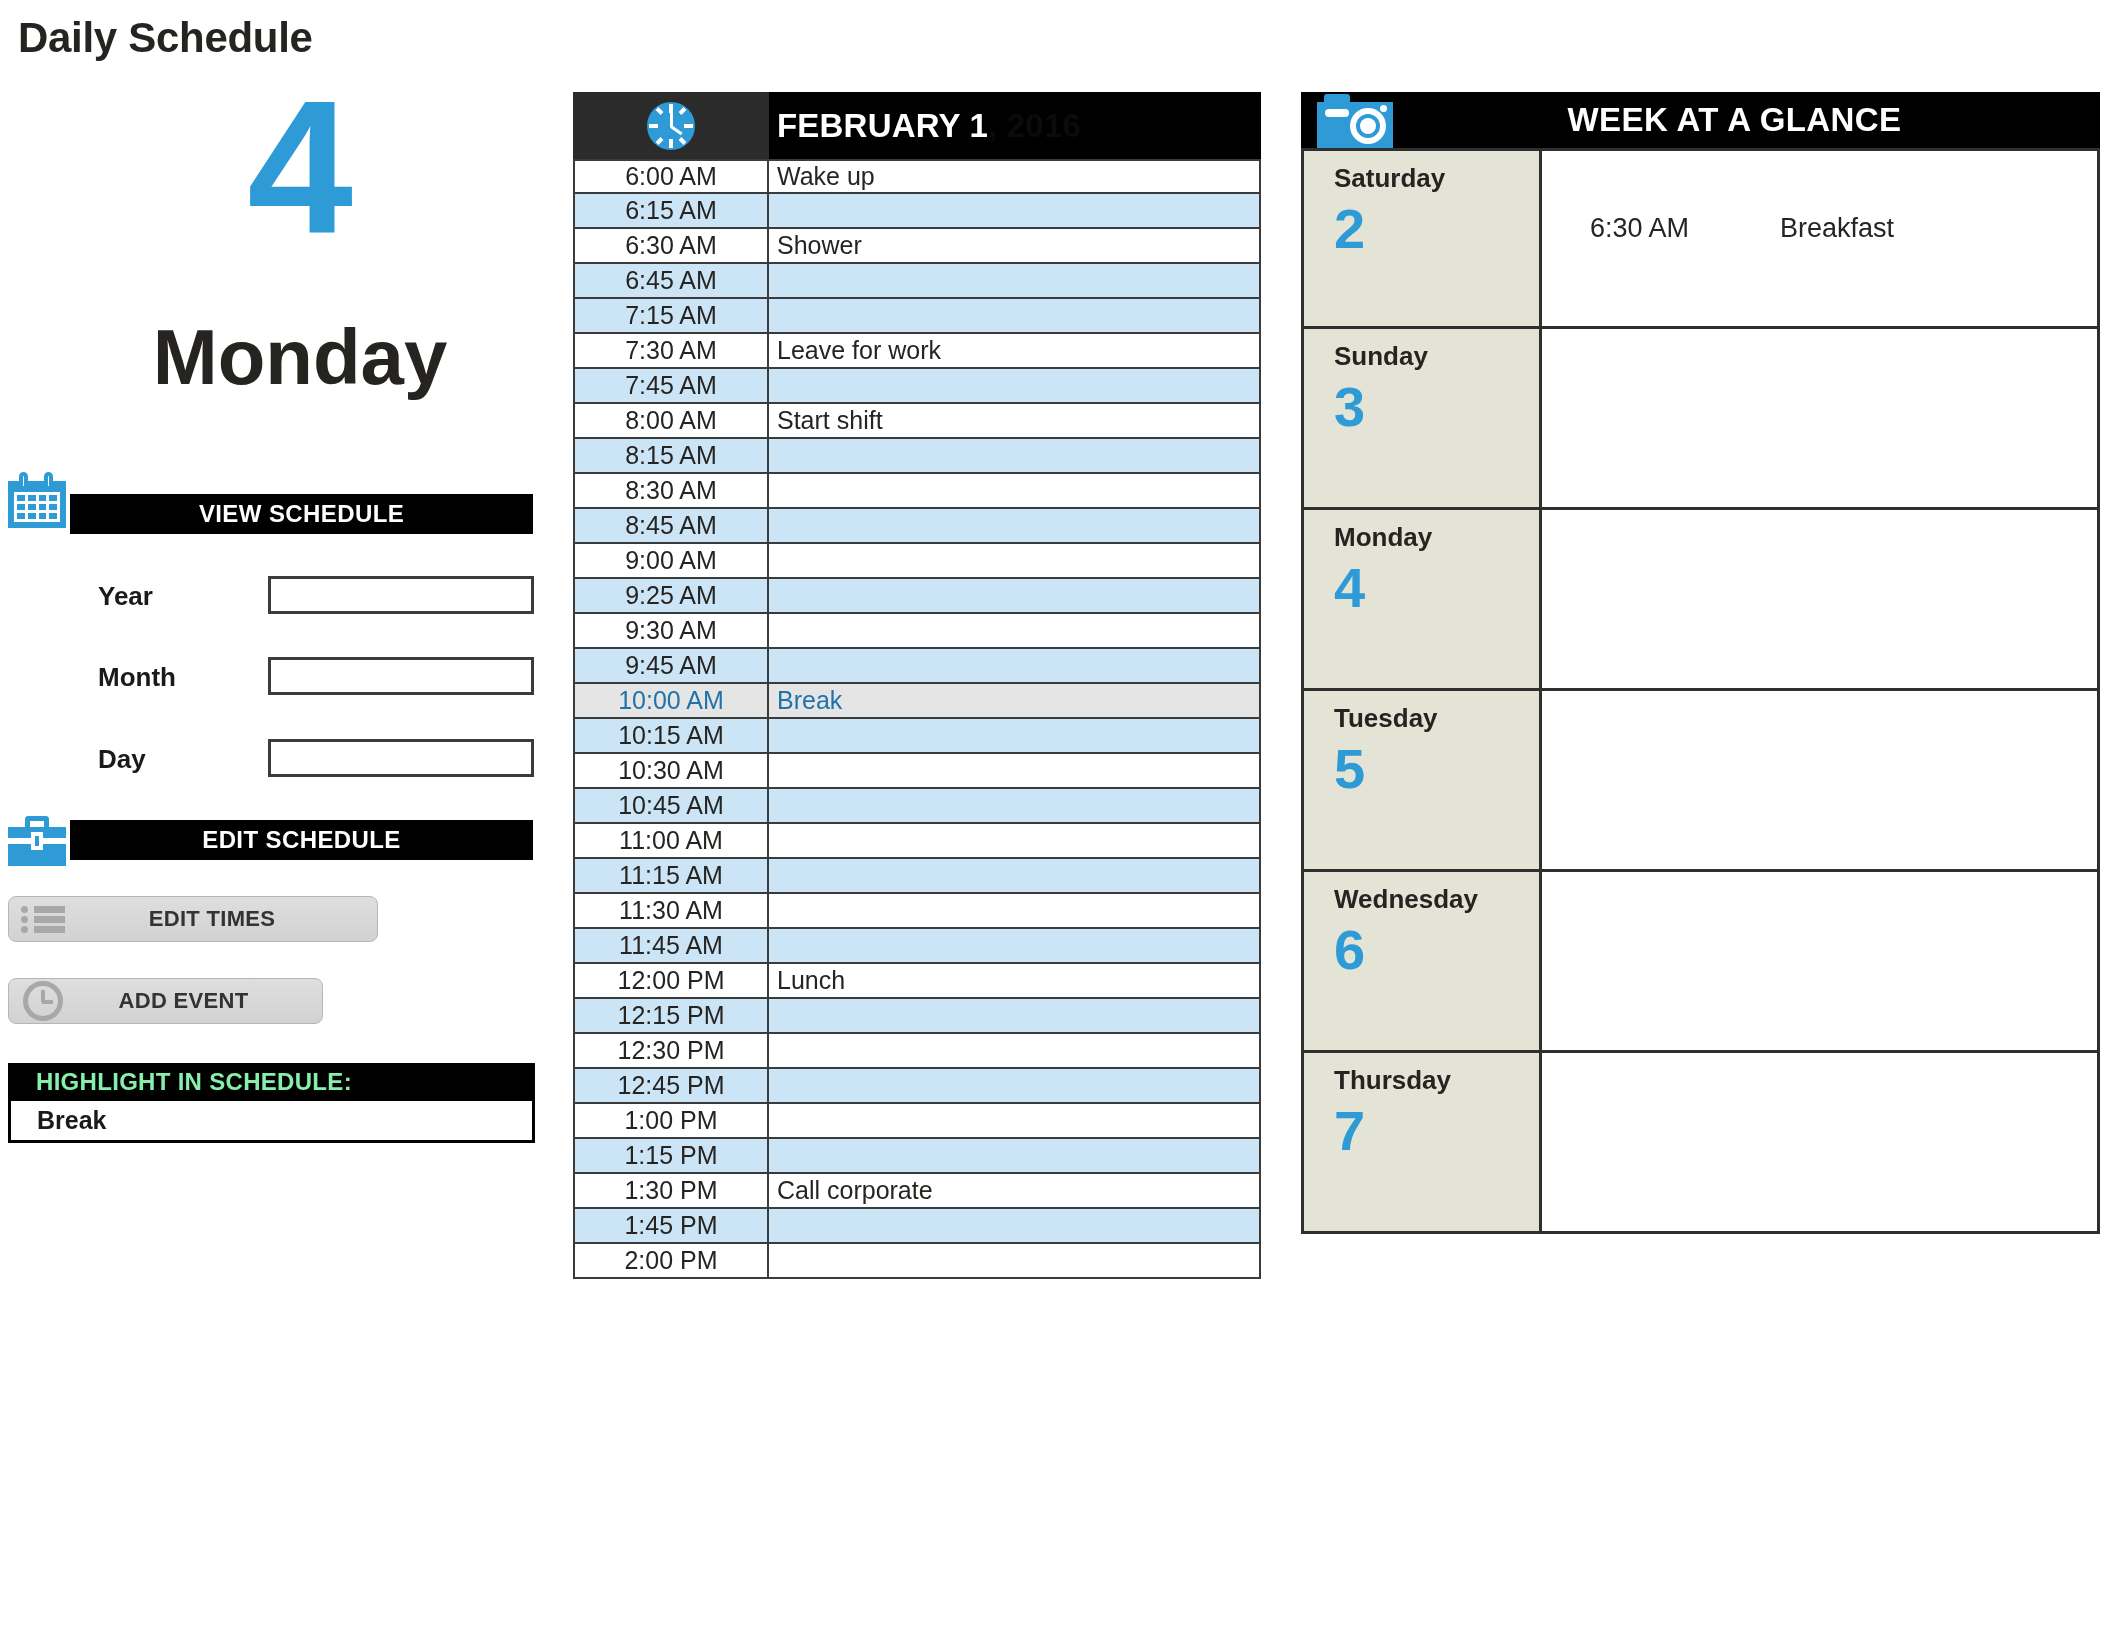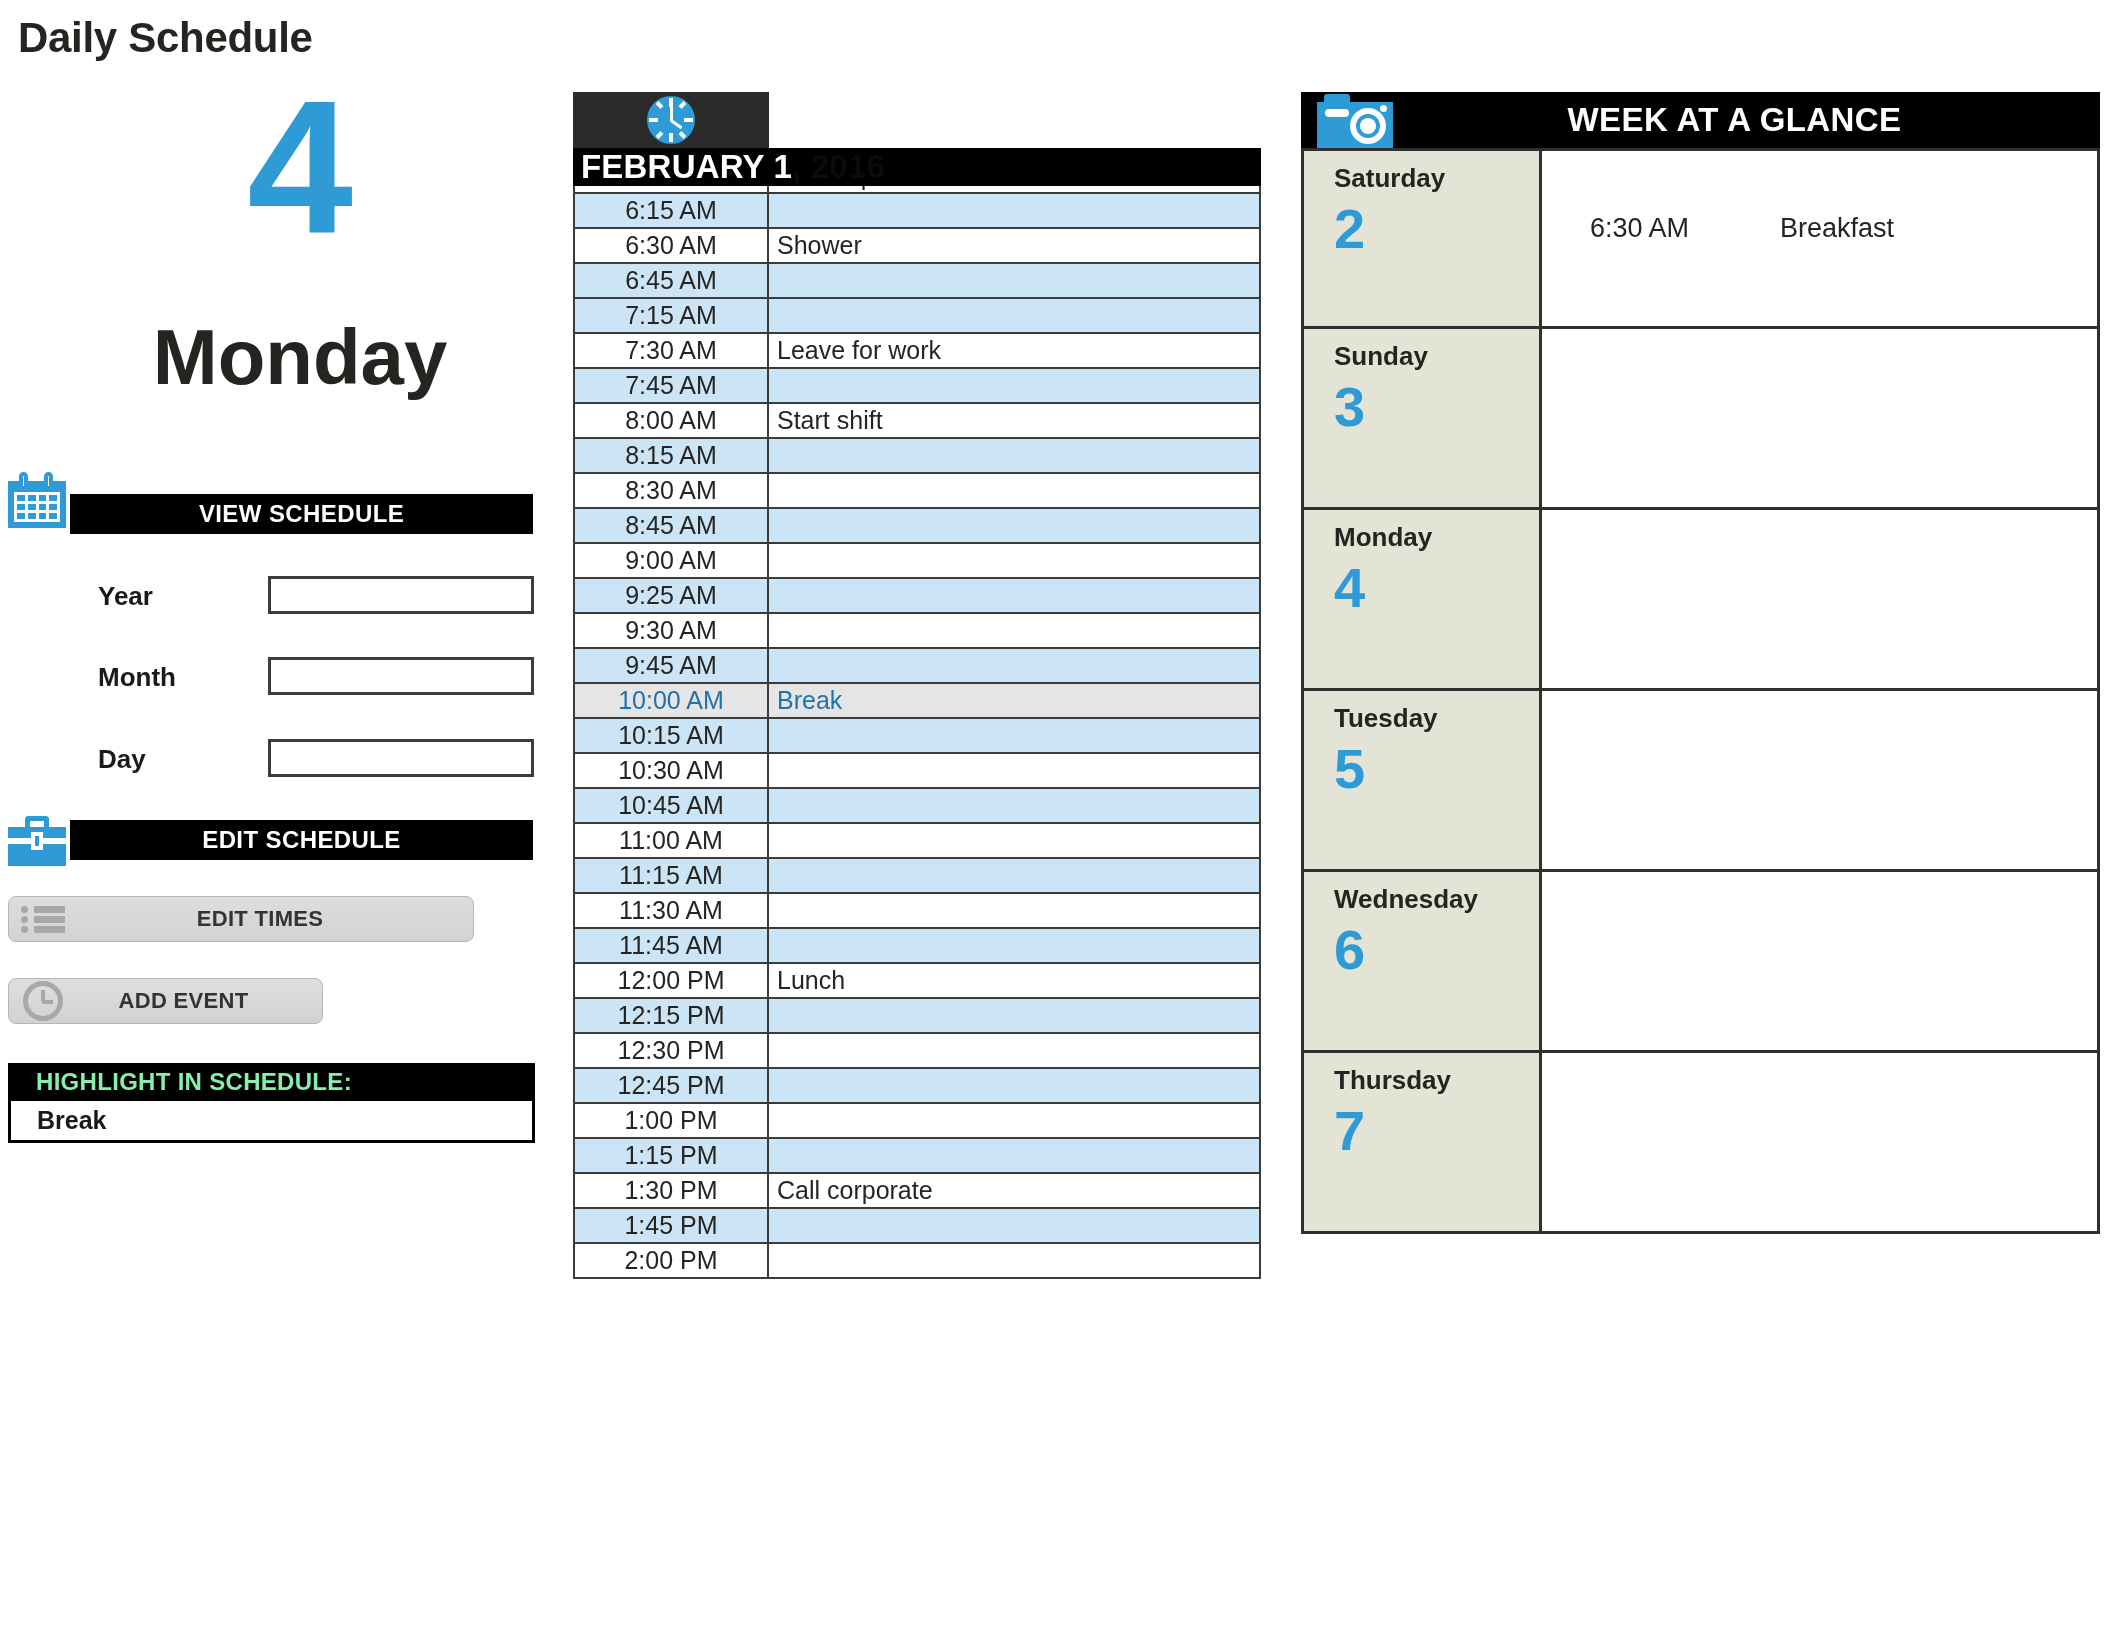--- a/index.html
+++ b/index.html
@@ -94,21 +94,21 @@
   .hl-val {
     position: absolute; background: #ffffff; border: 3px solid #000000; border-top: none;
     height: 42px; display: flex; align-items: center;
   }
   .hl-val span { font-size: 25px; font-weight: bold; color: #1a1a1a; padding-left: 26px; }
 
   
   .sched {
     position: absolute; left: 573px; top: 92px; width: 688px;
   }
-  .sched-head { display: flex; height: 67px; flex-direction: column; }
+  .sched-head { display: flex; height: 67px; }
   .sched-head .icon-cell {
     width: 196px; background: #2b2b2b; display: flex; align-items: center; justify-content: center;
   }
   .sched-head .title-cell {
     flex: 1; background: #000000; display: flex; align-items: center; padding-left: 8px; position: relative;
   }
   .sched-head .title-cell .t {
     font-size: 33px; font-weight: bold; color: #ffffff; letter-spacing: 0.2px;
   }
   .sched-head .title-cell .t2 {
@@ -216,21 +216,21 @@
       <div class="bc-handle"></div>
       <div class="bc-body"></div>
       <div class="bc-strip"></div>
       <div class="bc-lock"></div>
     </div>
   </div>
   <div class="sec-bar" style="left:70px; top:820px; width:463px;">
     <span>EDIT SCHEDULE</span>
   </div>
 
-  <div class="gbtn" style="left:8px; top:896px; width:466px;">
+  <div class="gbtn" style="left:8px; top:896px; width:370px;">
     <div class="list-icon">
       <div class="row" style="top:2px;">
           <span class="dot"></span>
           <span class="bar"></span>
         </div>
       <div class="row" style="top:12px;">
           <span class="dot"></span>
           <span class="bar"></span>
         </div>
       <div class="row" style="top:22px;">

